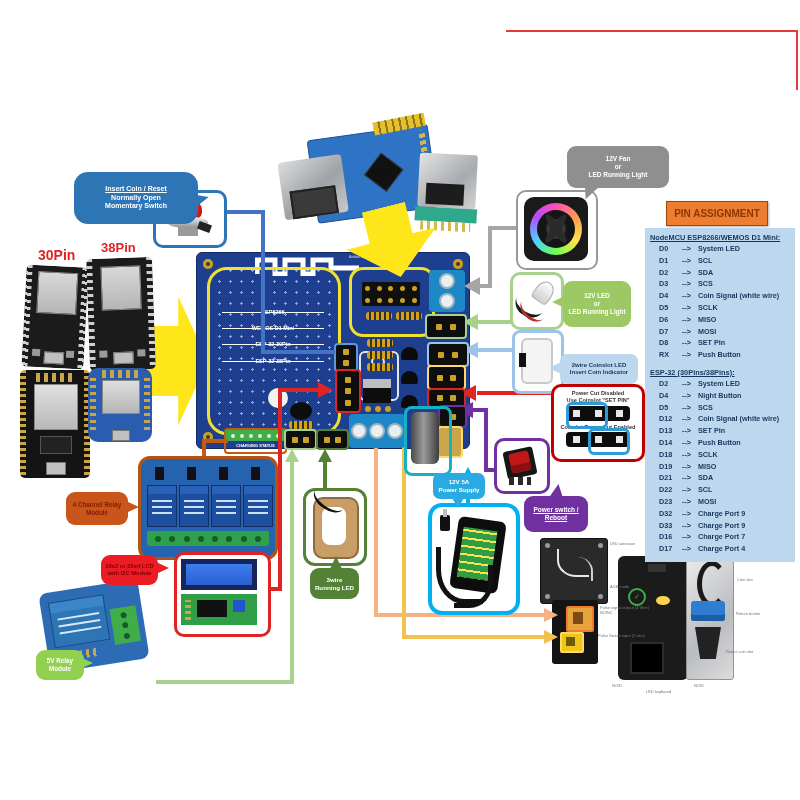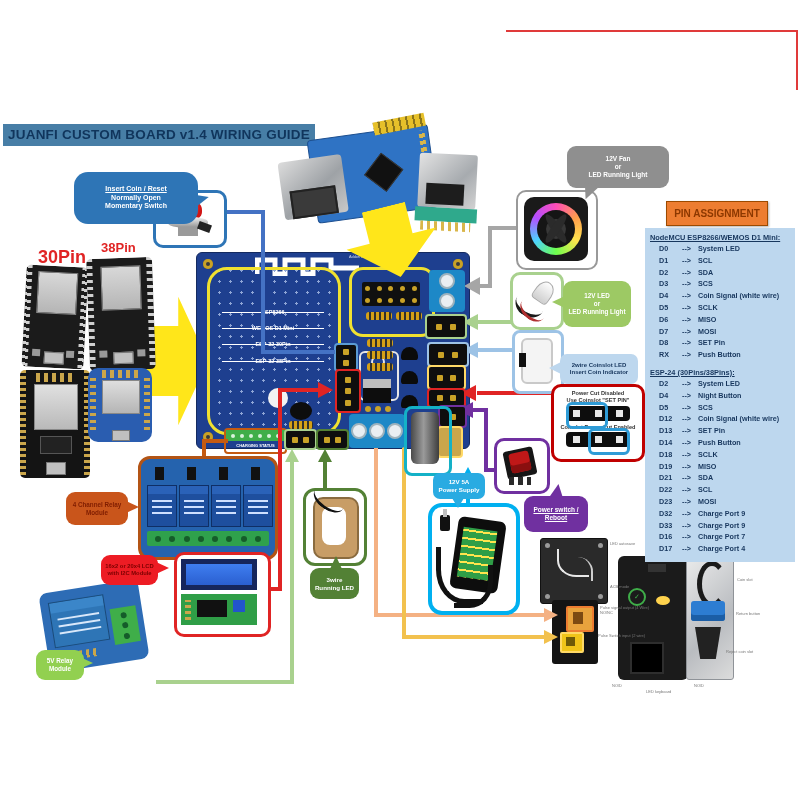--- a/index.html
+++ b/index.html
@@ -39,24 +39,20 @@
   .pin-row .arr{width:16px;}
   .pin-row .fn{flex:1;white-space:nowrap;}
 </style>
 </head>
 <body>
 
 <div id="stage">
 
   <div class="ab" style="left:506px;top:30px;width:290px;height:58px;border-top:2.5px solid #e03a3a;border-right:2.5px solid #e03a3a;"></div>
 
-  <div class="ab" style="left:3px;top:124px;width:312px;height:22px;background:#477ea6;color:#10355c;font-weight:bold;
-              font-size:13.5px;text-align:center;line-height:22px;letter-spacing:0.2px;">
-    <span>JUANFI CUSTOM BOARD v1.4 WIRING GUIDE</span>
-  </div>
 
   <div class="wire" style="left:218px;top:210px;width:47px;height:4px;background:#4472c4;"></div>
   <div class="wire" style="left:261px;top:210px;width:4px;height:144px;background:#4472c4;"></div>
   <div class="wire" style="left:261px;top:350px;width:74px;height:4px;background:#4472c4;"></div>
 
   <div class="wire" style="left:488px;top:226px;width:30px;height:4px;background:#a6a6a6;"></div>
   <div class="wire" style="left:488px;top:226px;width:4px;height:62px;background:#a6a6a6;"></div>
   <div class="wire" style="left:478px;top:284px;width:14px;height:4px;background:#a6a6a6;"></div>
   <div class="ah" style="left:464px;top:277px;border-top:9px solid transparent;border-bottom:9px solid transparent;border-right:16px solid #a6a6a6;"></div>
 
@@ -275,21 +271,21 @@
 Momentary Switch</span>
   </div>
   <div class="tail" style="left:193px;top:192px;border-top:7px solid transparent;border-bottom:7px solid transparent;border-left:16px solid #2e75b6;transform:rotate(-15deg);"></div>
   <div class="imgbox" style="left:153px;top:190px;width:68px;height:52px;border:3px solid #2e75b6;border-radius:10px;">
     <div class="ab" style="left:18px;top:6px;width:28px;height:22px;border-radius:50% 50% 42% 42%;background:radial-gradient(circle at 35% 30%,#ff8282,#d01616 70%);"></div>
     <div class="ab" style="left:12px;top:24px;width:40px;height:11px;border-radius:45%;background:linear-gradient(#f2f2f2,#8f8f8f);"></div>
     <div class="ab" style="left:22px;top:34px;width:20px;height:9px;background:#9a9a9a;"></div>
     <div class="ab" style="left:42px;top:30px;width:13px;height:8px;background:#222;transform:rotate(20deg);"></div>
   </div>
 
-  <div class="ab" style="left:38px;top:247px;color:#e02424;font-weight:bold;font-size:18px;text-align:right;">30Pin</div>
+  <div class="ab" style="left:38px;top:247px;color:#e02424;font-weight:bold;font-size:14px;text-align:right;">30Pin</div>
   <div class="ab" style="left:101px;top:240px;color:#e02424;font-weight:bold;font-size:13px;">38Pin</div>
 
   <div class="ab" style="left:24px;top:266px;width:62px;height:102px;background:#1b1b1b;border-radius:5px;transform:rotate(3deg);z-index:2;
               background-image:repeating-linear-gradient(180deg,#cfcfcf 0 3px,transparent 3px 7px),repeating-linear-gradient(180deg,#cfcfcf 0 3px,transparent 3px 7px);
               background-size:6px 100%,6px 100%;background-position:0 0,100% 0;background-repeat:no-repeat;">
     <div class="ab" style="left:12px;top:6px;width:38px;height:40px;background:linear-gradient(#d8d8d8,#b5b5b5);border:1px solid #888;"></div>
     <div class="ab" style="left:22px;top:86px;width:18px;height:10px;background:#c0c0c0;border:1px solid #777;"></div>
     <div class="ab" style="left:10px;top:84px;width:8px;height:7px;background:#9a9a9a;"></div>
     <div class="ab" style="left:44px;top:84px;width:8px;height:7px;background:#9a9a9a;"></div>
   </div>
@@ -570,21 +566,21 @@
             <span class="fn">SET Pin</span>
           </div>
           <div class="pin-row">
             <span class="pin">RX</span>
             <span class="arr">--&gt;</span>
             <span class="fn">Push Button</span>
           </div>
         </div>
     </div>
     <div style="margin-top:7px;">
-      <div class="sec-title">ESP-24 (30Pins/38Pins):</div>
+      <div class="sec-title">ESP-32 (30Pins/38Pins):</div>
       <div class="sec-rows">
           <div class="pin-row">
             <span class="pin">D2</span>
             <span class="arr">--&gt;</span>
             <span class="fn">System LED</span>
           </div>
           <div class="pin-row">
             <span class="pin">D4</span>
             <span class="arr">--&gt;</span>
             <span class="fn">Night Button</span>

